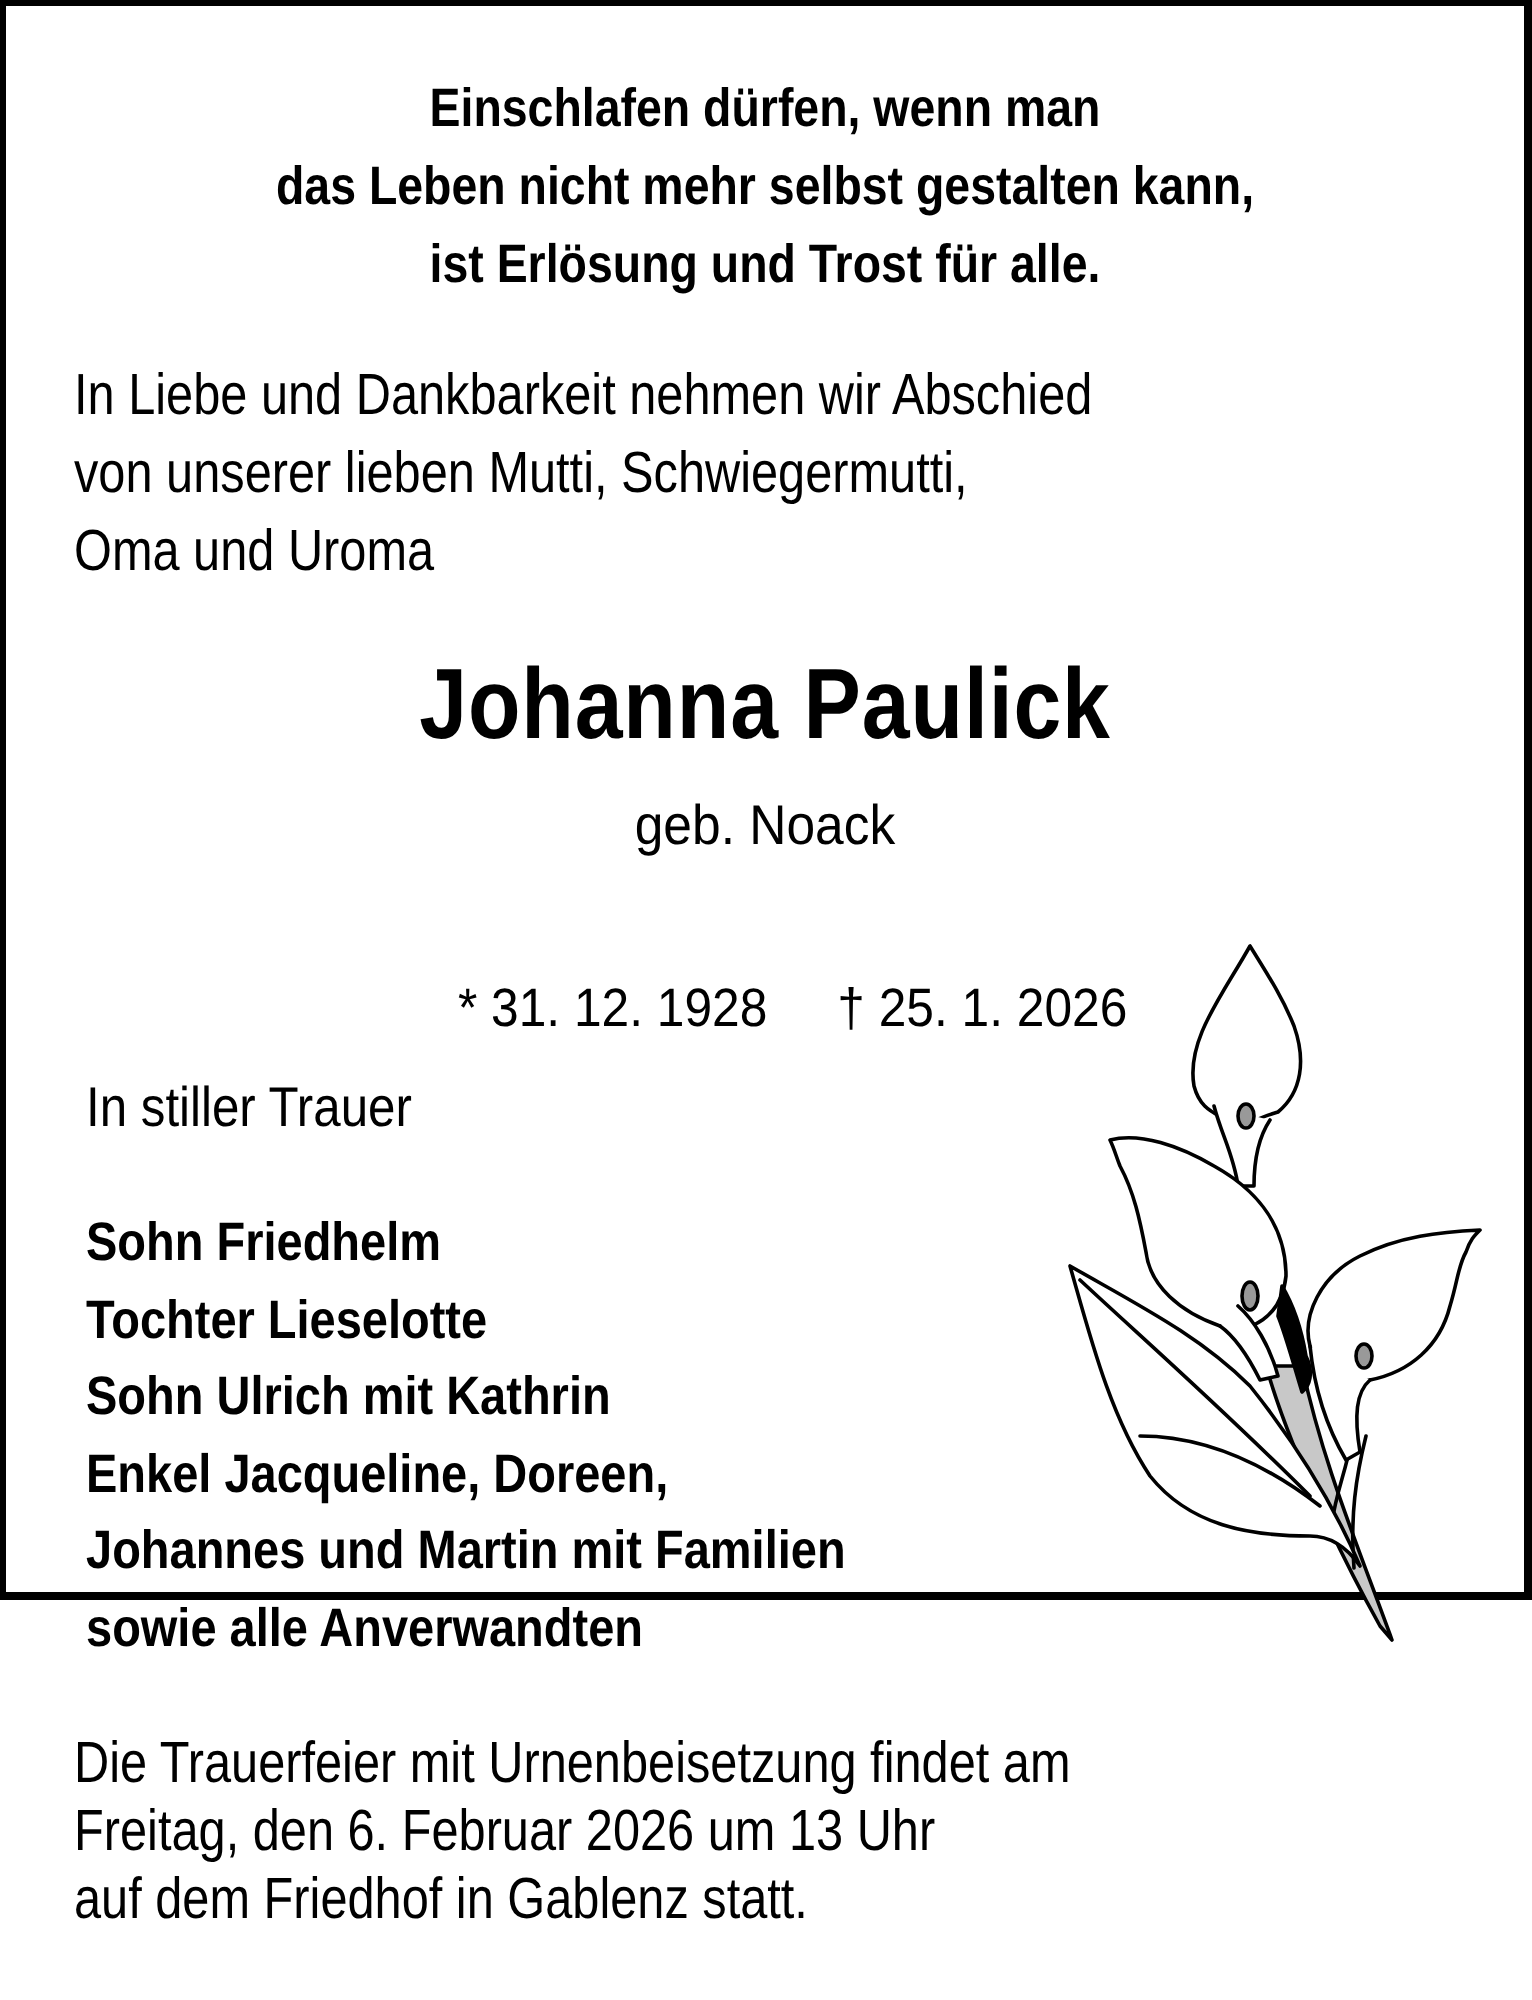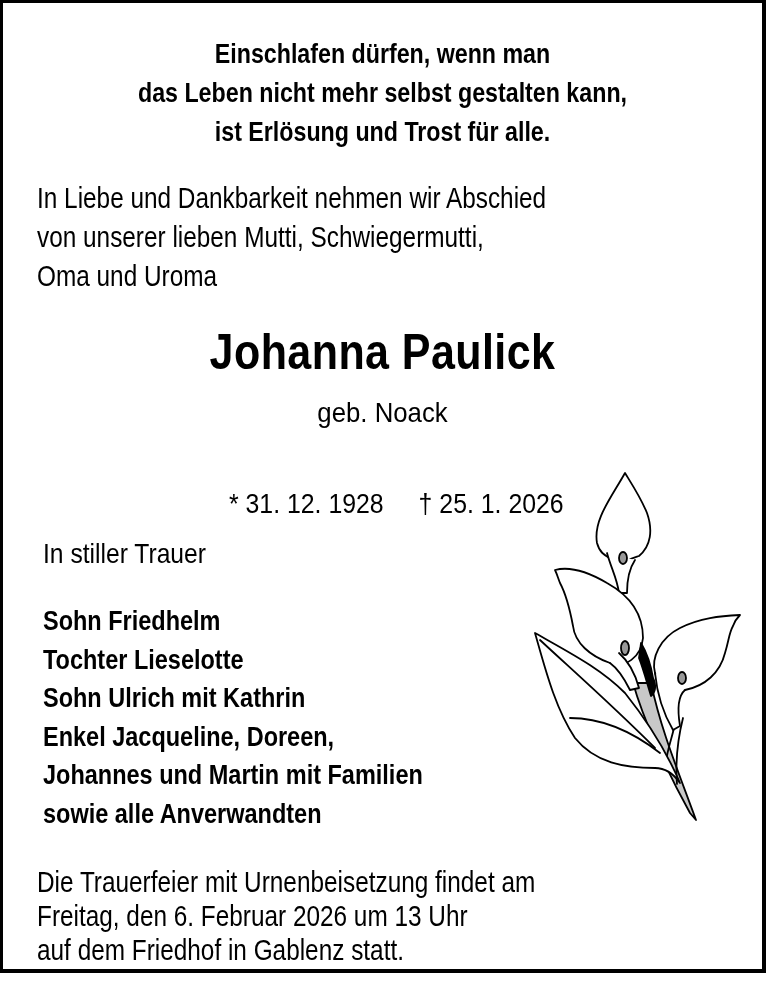--- a/index.html
+++ b/index.html
@@ -1,18 +1,18 @@
 <!DOCTYPE html>
 <html><head>
 <meta charset="utf-8">
 <style>
   html, body { margin:0; padding:0; background:#fff; }
   body { width:766px; height:1000px; position:relative; overflow:hidden; }
   .frame {
-    position:absolute; left:0; top:0; width:766px; height:973px;
+    position:absolute; left:0; top:0; width:766px; height:800px;
     box-sizing:border-box; border:3px solid #000; border-right-width:4px; border-bottom-width:4px;
     background:#fff;
   }
   .sans { font-family:"Liberation Sans", "DejaVu Sans", sans-serif; color:#000; }
   .motto {
     position:absolute; left:0; right:0; top:32px; text-align:center;
     font-weight:bold; font-size:27px; line-height:39px; transform:scaleX(0.86); transform-origin:center top;
   }
   .motto div { white-space:nowrap; }
   .intro {

